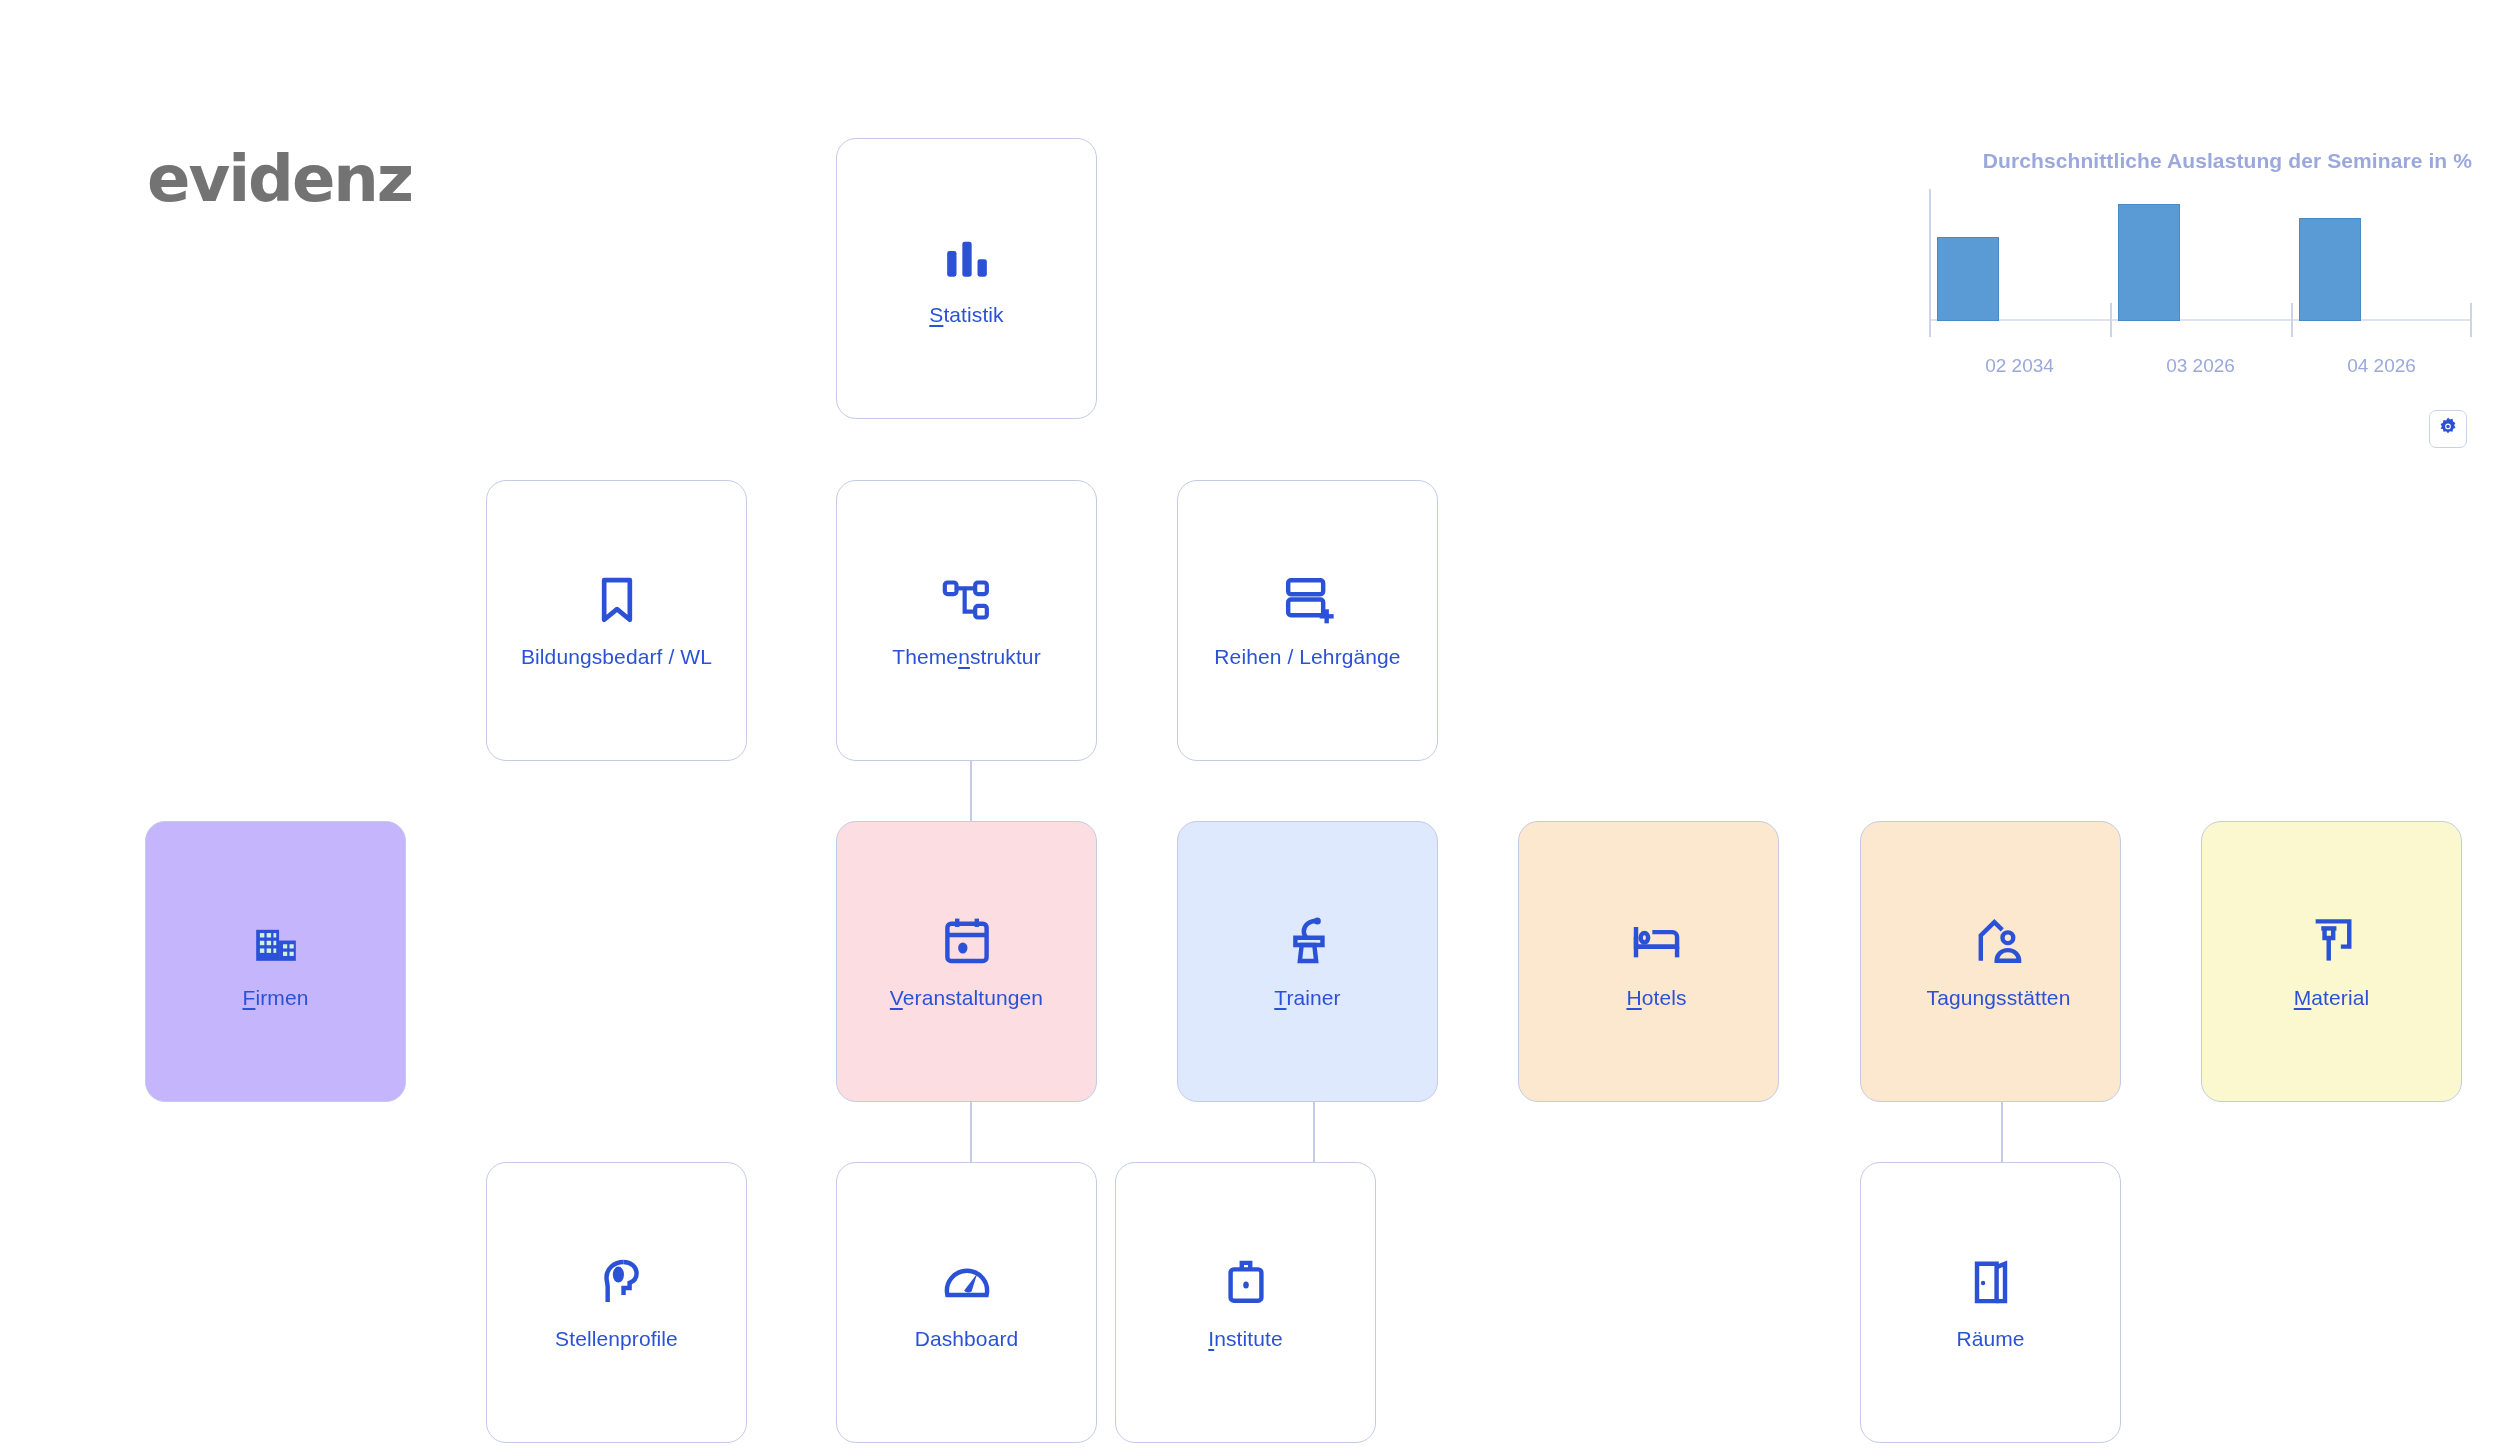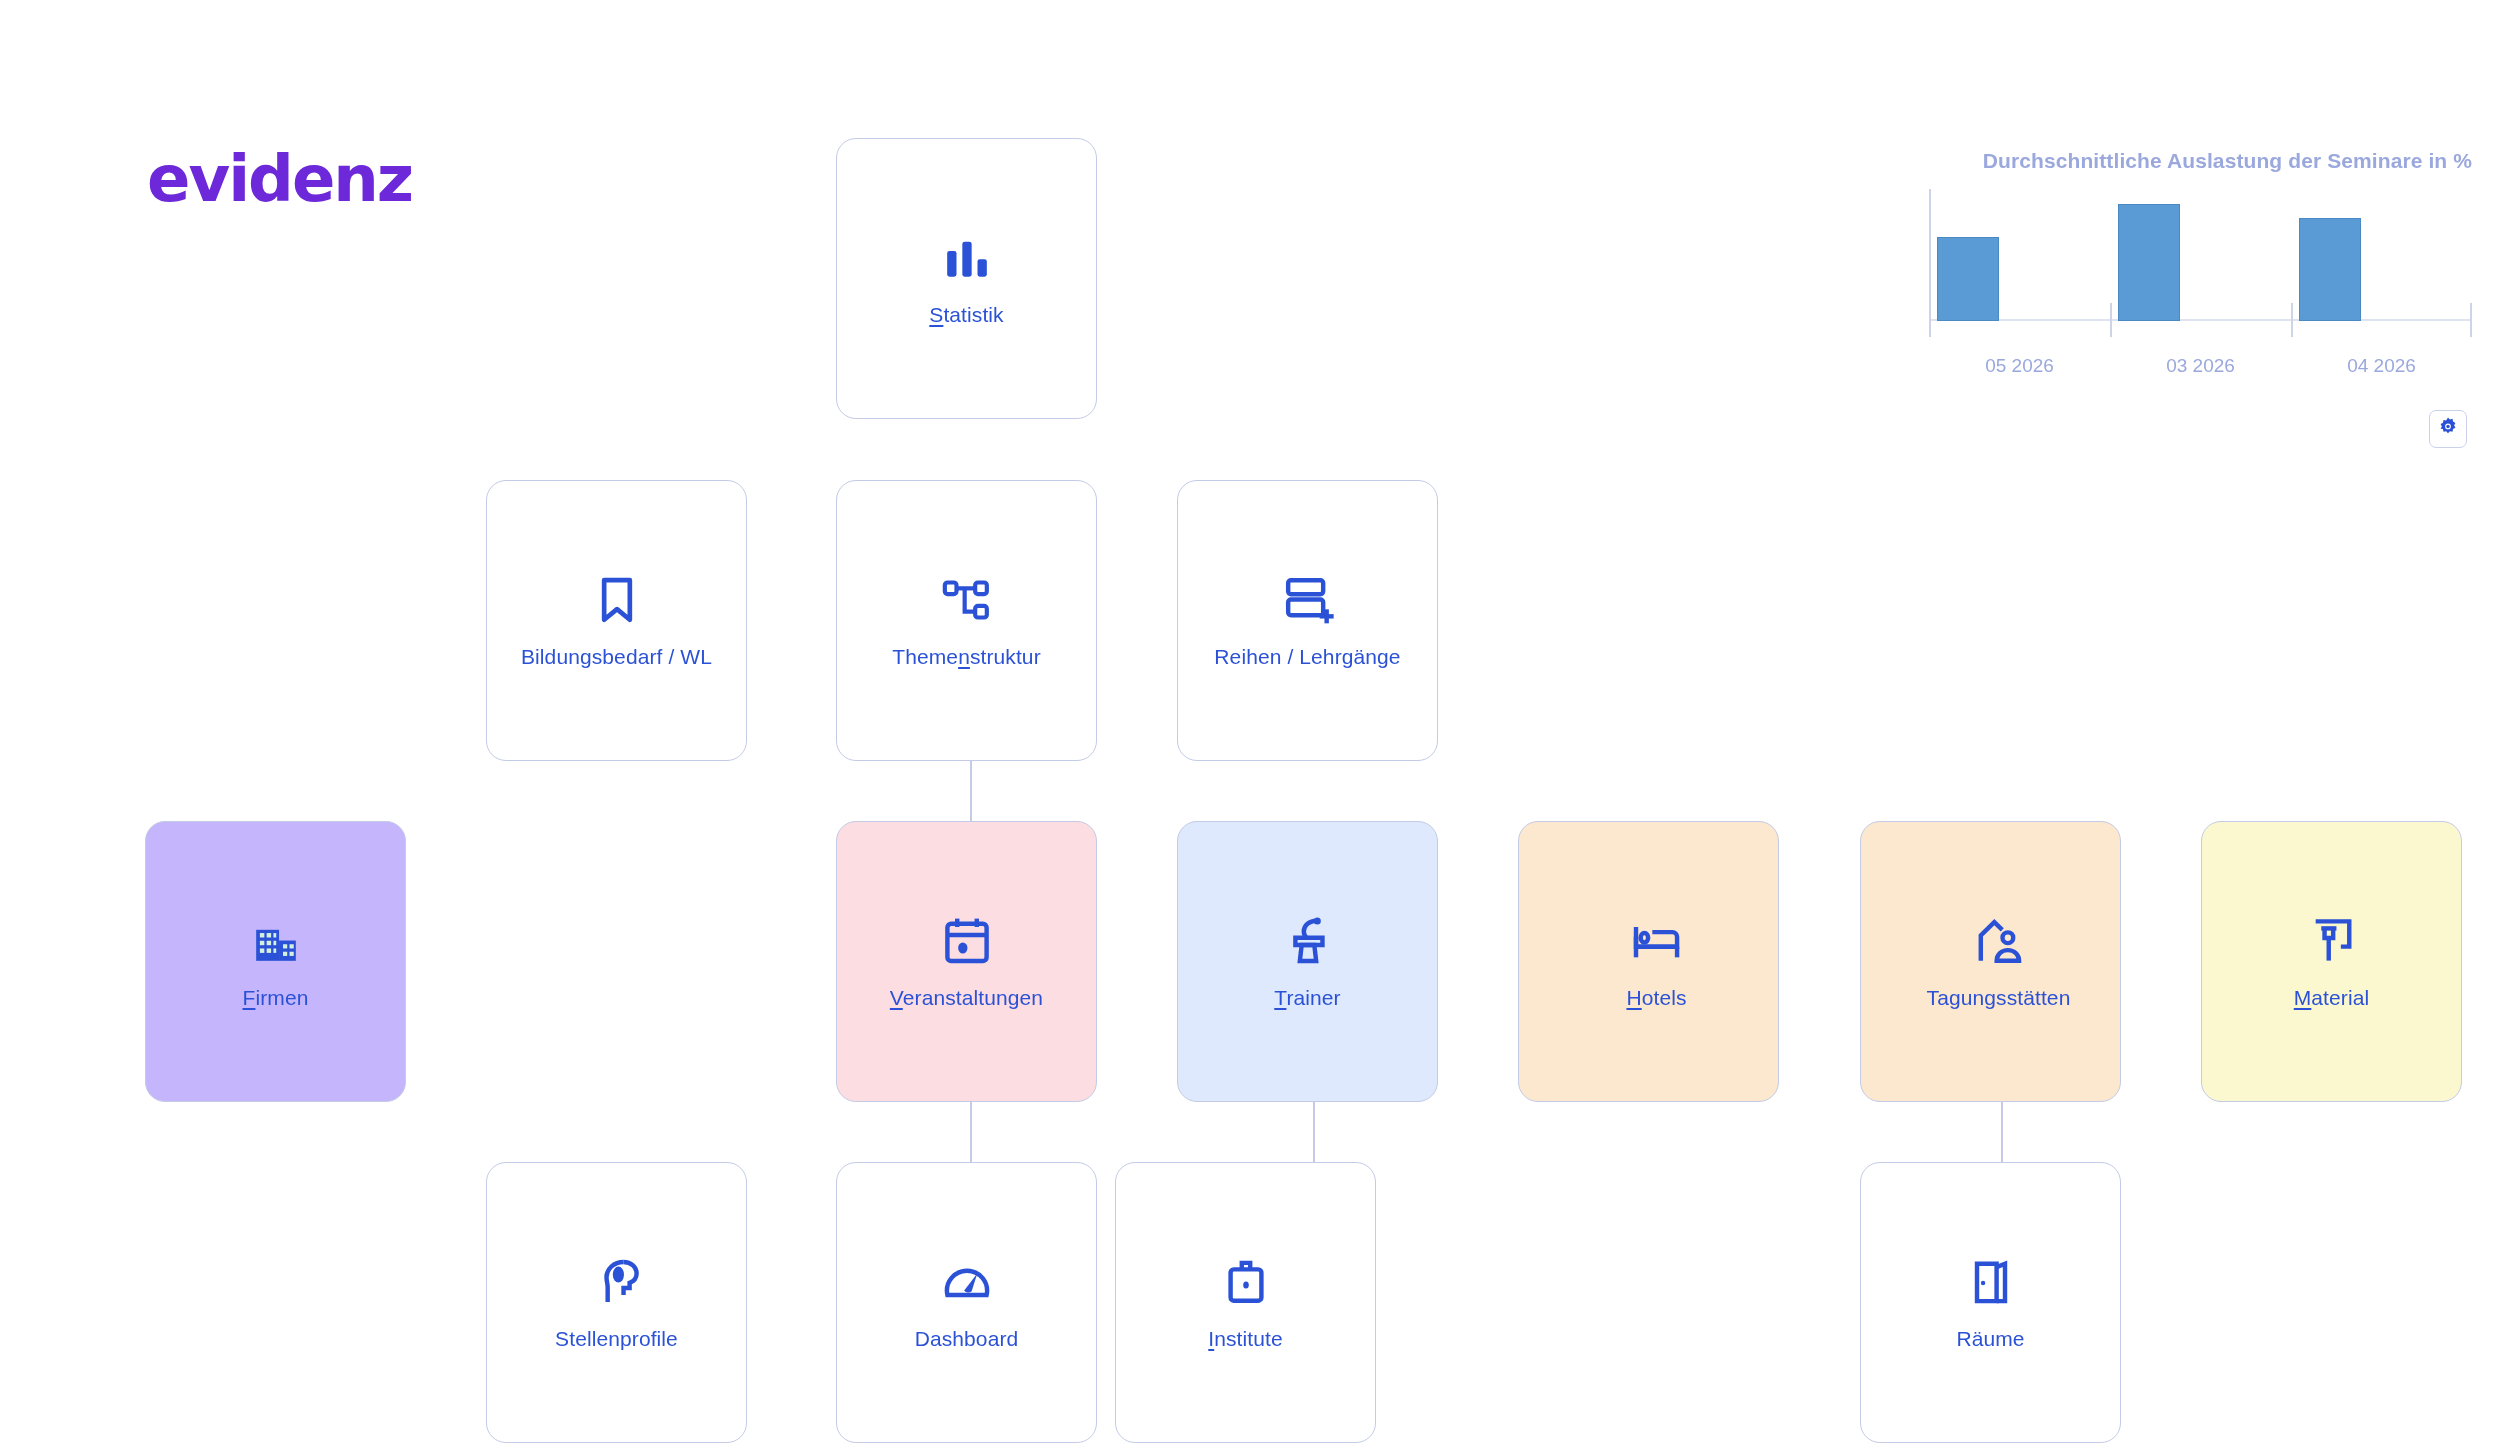--- a/index.html
+++ b/index.html
@@ -10,21 +10,21 @@
     font-family: "Liberation Sans", sans-serif;
     overflow: hidden;
   }
   #root { position: relative; width: 2517px; height: 1457px; }
 
   
   #logo {
     position: absolute; left: 147px; top: 147px;
     font-family: "DejaVu Sans", sans-serif;
     font-size: 64px; font-weight: 700; letter-spacing: -2px;
-    color: #6d28d9; line-height: 1;
+    color: #737373; line-height: 1;
     user-select: none;
   }
 
   
   #chart-wrap { position: absolute; left: 1915px; top: 149px; width: 557px; }
   #chart-title {
     font-size: 21px; font-weight: 700; color: #9aa8dd;
     text-align: right; letter-spacing: 0.1px; margin-bottom: 16px;
     white-space: nowrap;
   }
@@ -94,21 +94,21 @@
             <div class="bar" style="height: 64%; background: rgb(91, 155, 213);"></div>
           </div>
           <div class="bar-slot">
             <div class="bar" style="height: 89%; background: rgb(91, 155, 213);"></div>
           </div>
           <div class="bar-slot">
             <div class="bar" style="height: 78%; background: rgb(91, 155, 213);"></div>
           </div>
         </div>
       <div class="xlabels" id="xlabels">
-          <div class="xlabel">05 2026</div>
+          <div class="xlabel">02 2034</div>
           <div class="xlabel">03 2026</div>
           <div class="xlabel">04 2026</div>
         </div>
     </div>
   </div>
 
   <div id="gear-button">
     <span>
       <svg width="22" height="22" viewBox="0 0 24 24" fill="#2b52d6">
         <path d="M12 1.5l2 2.2 2.9-.6.6 2.9 2.6 1.5-1.4 2.6 1.4 2.6-2.6 1.5-.6 2.9-2.9-.6-2 2.2-2-2.2-2.9.6-.6-2.9L3.9 14l1.4-2.6L3.9 8.8l2.6-1.5.6-2.9 2.9.6z"></path>

